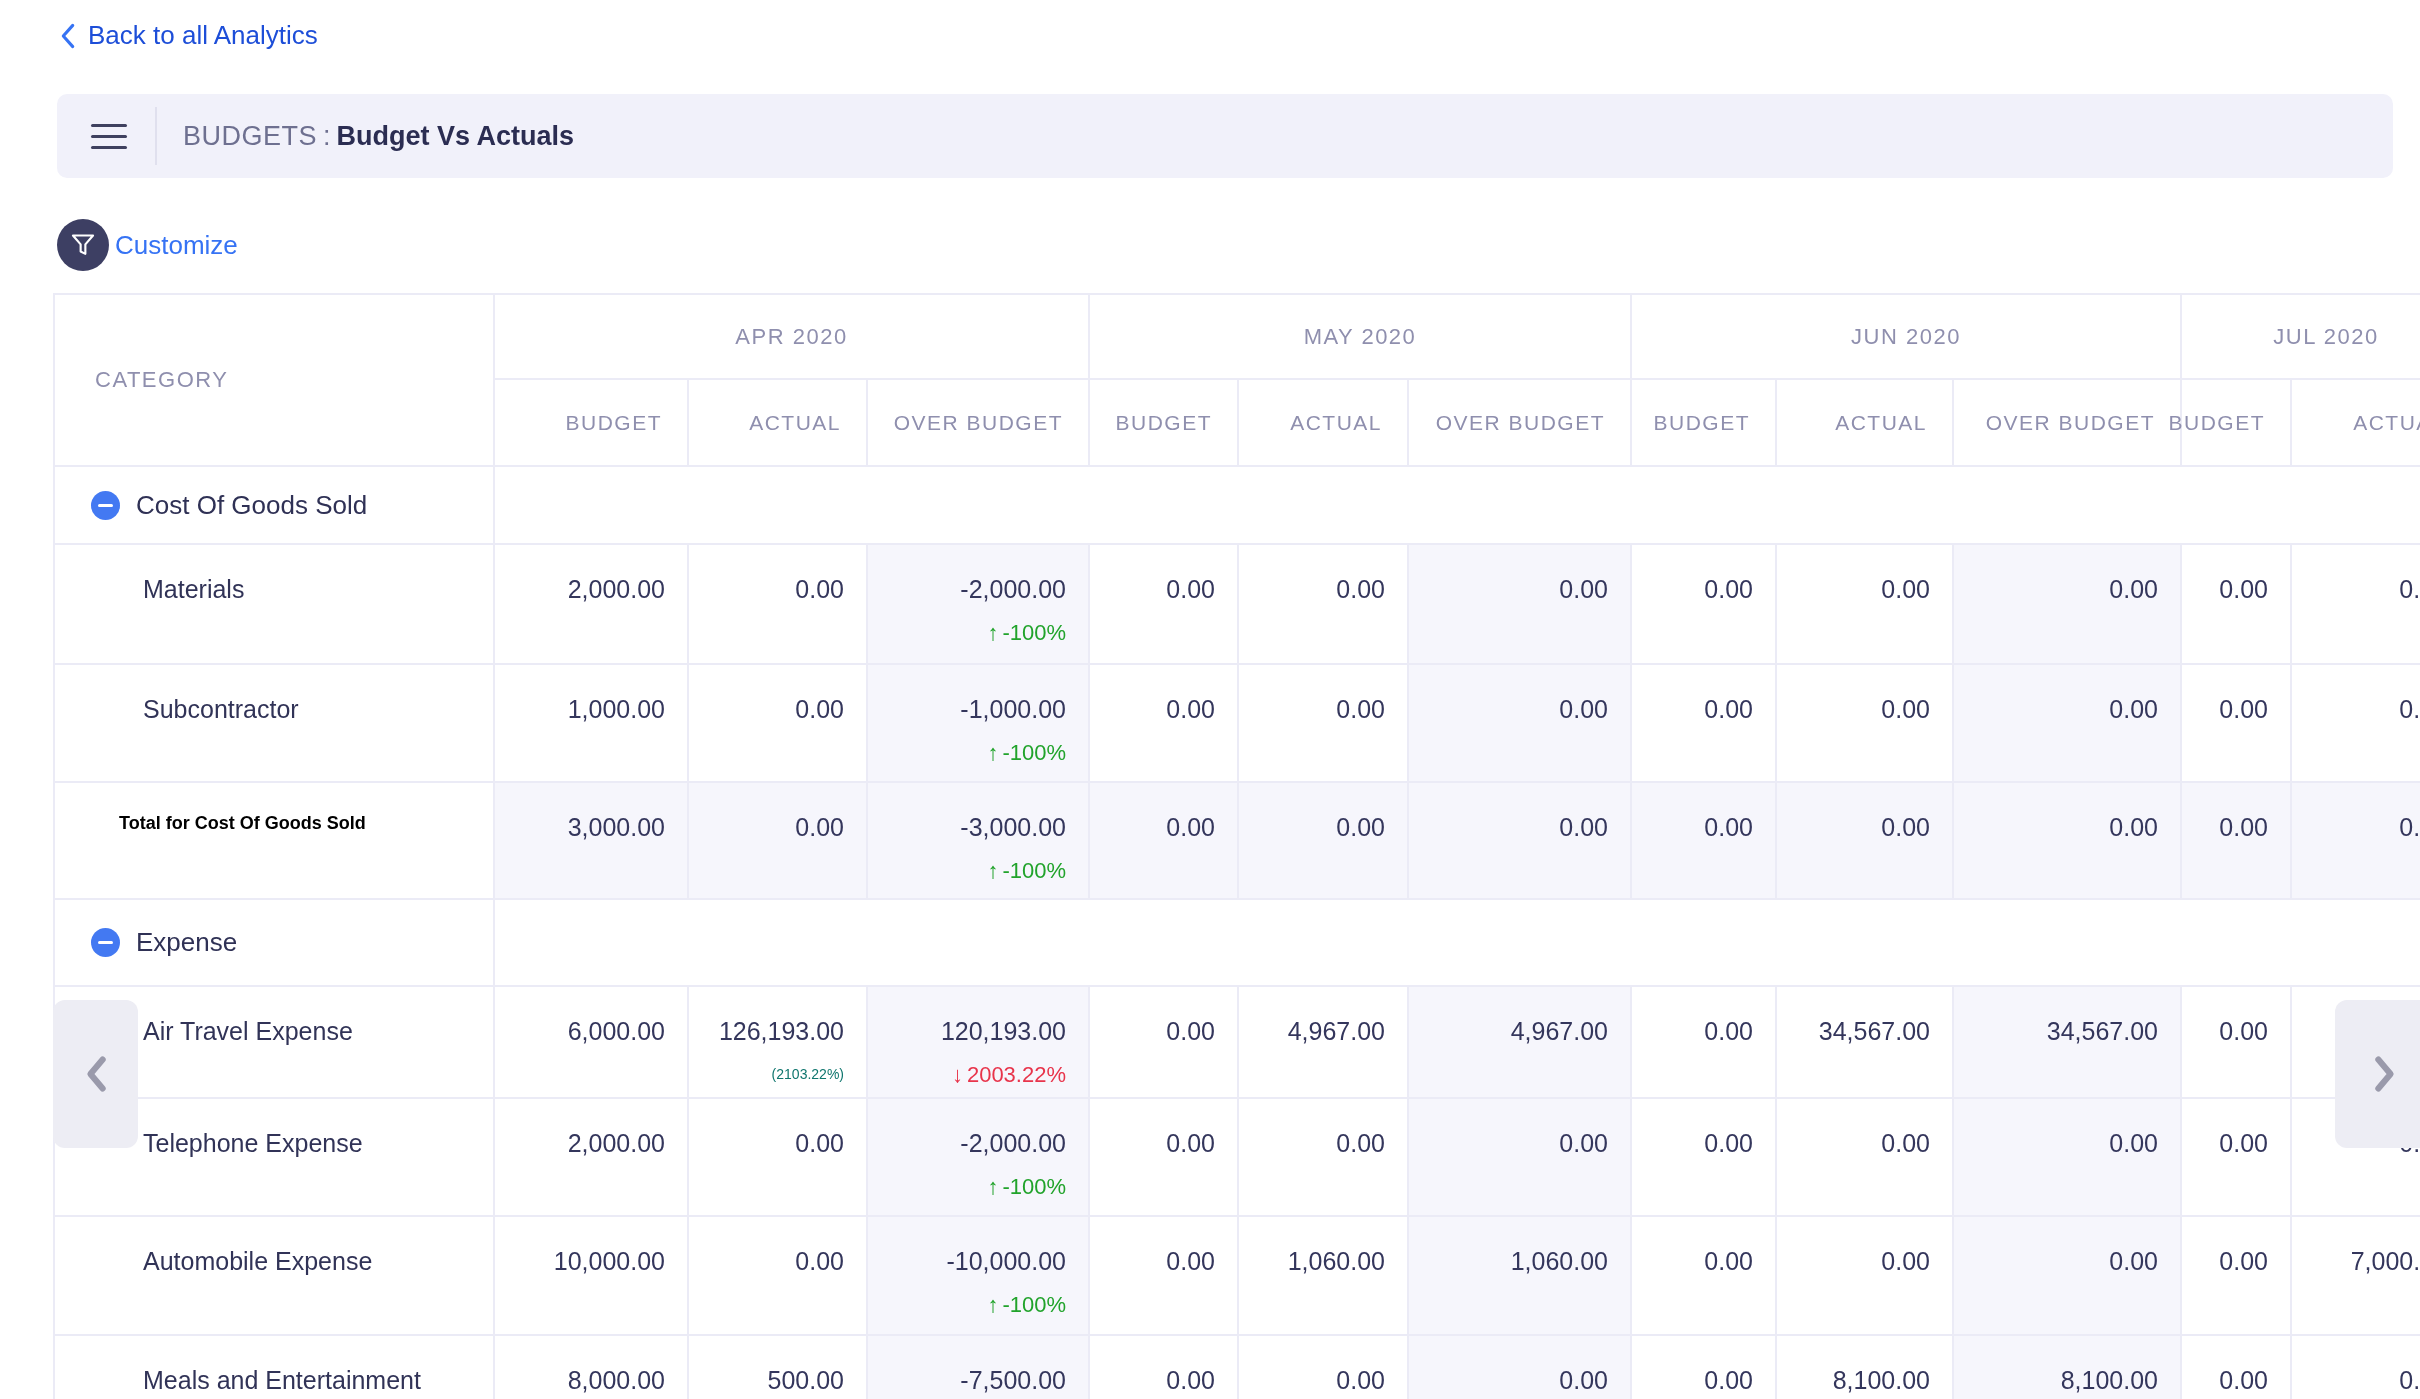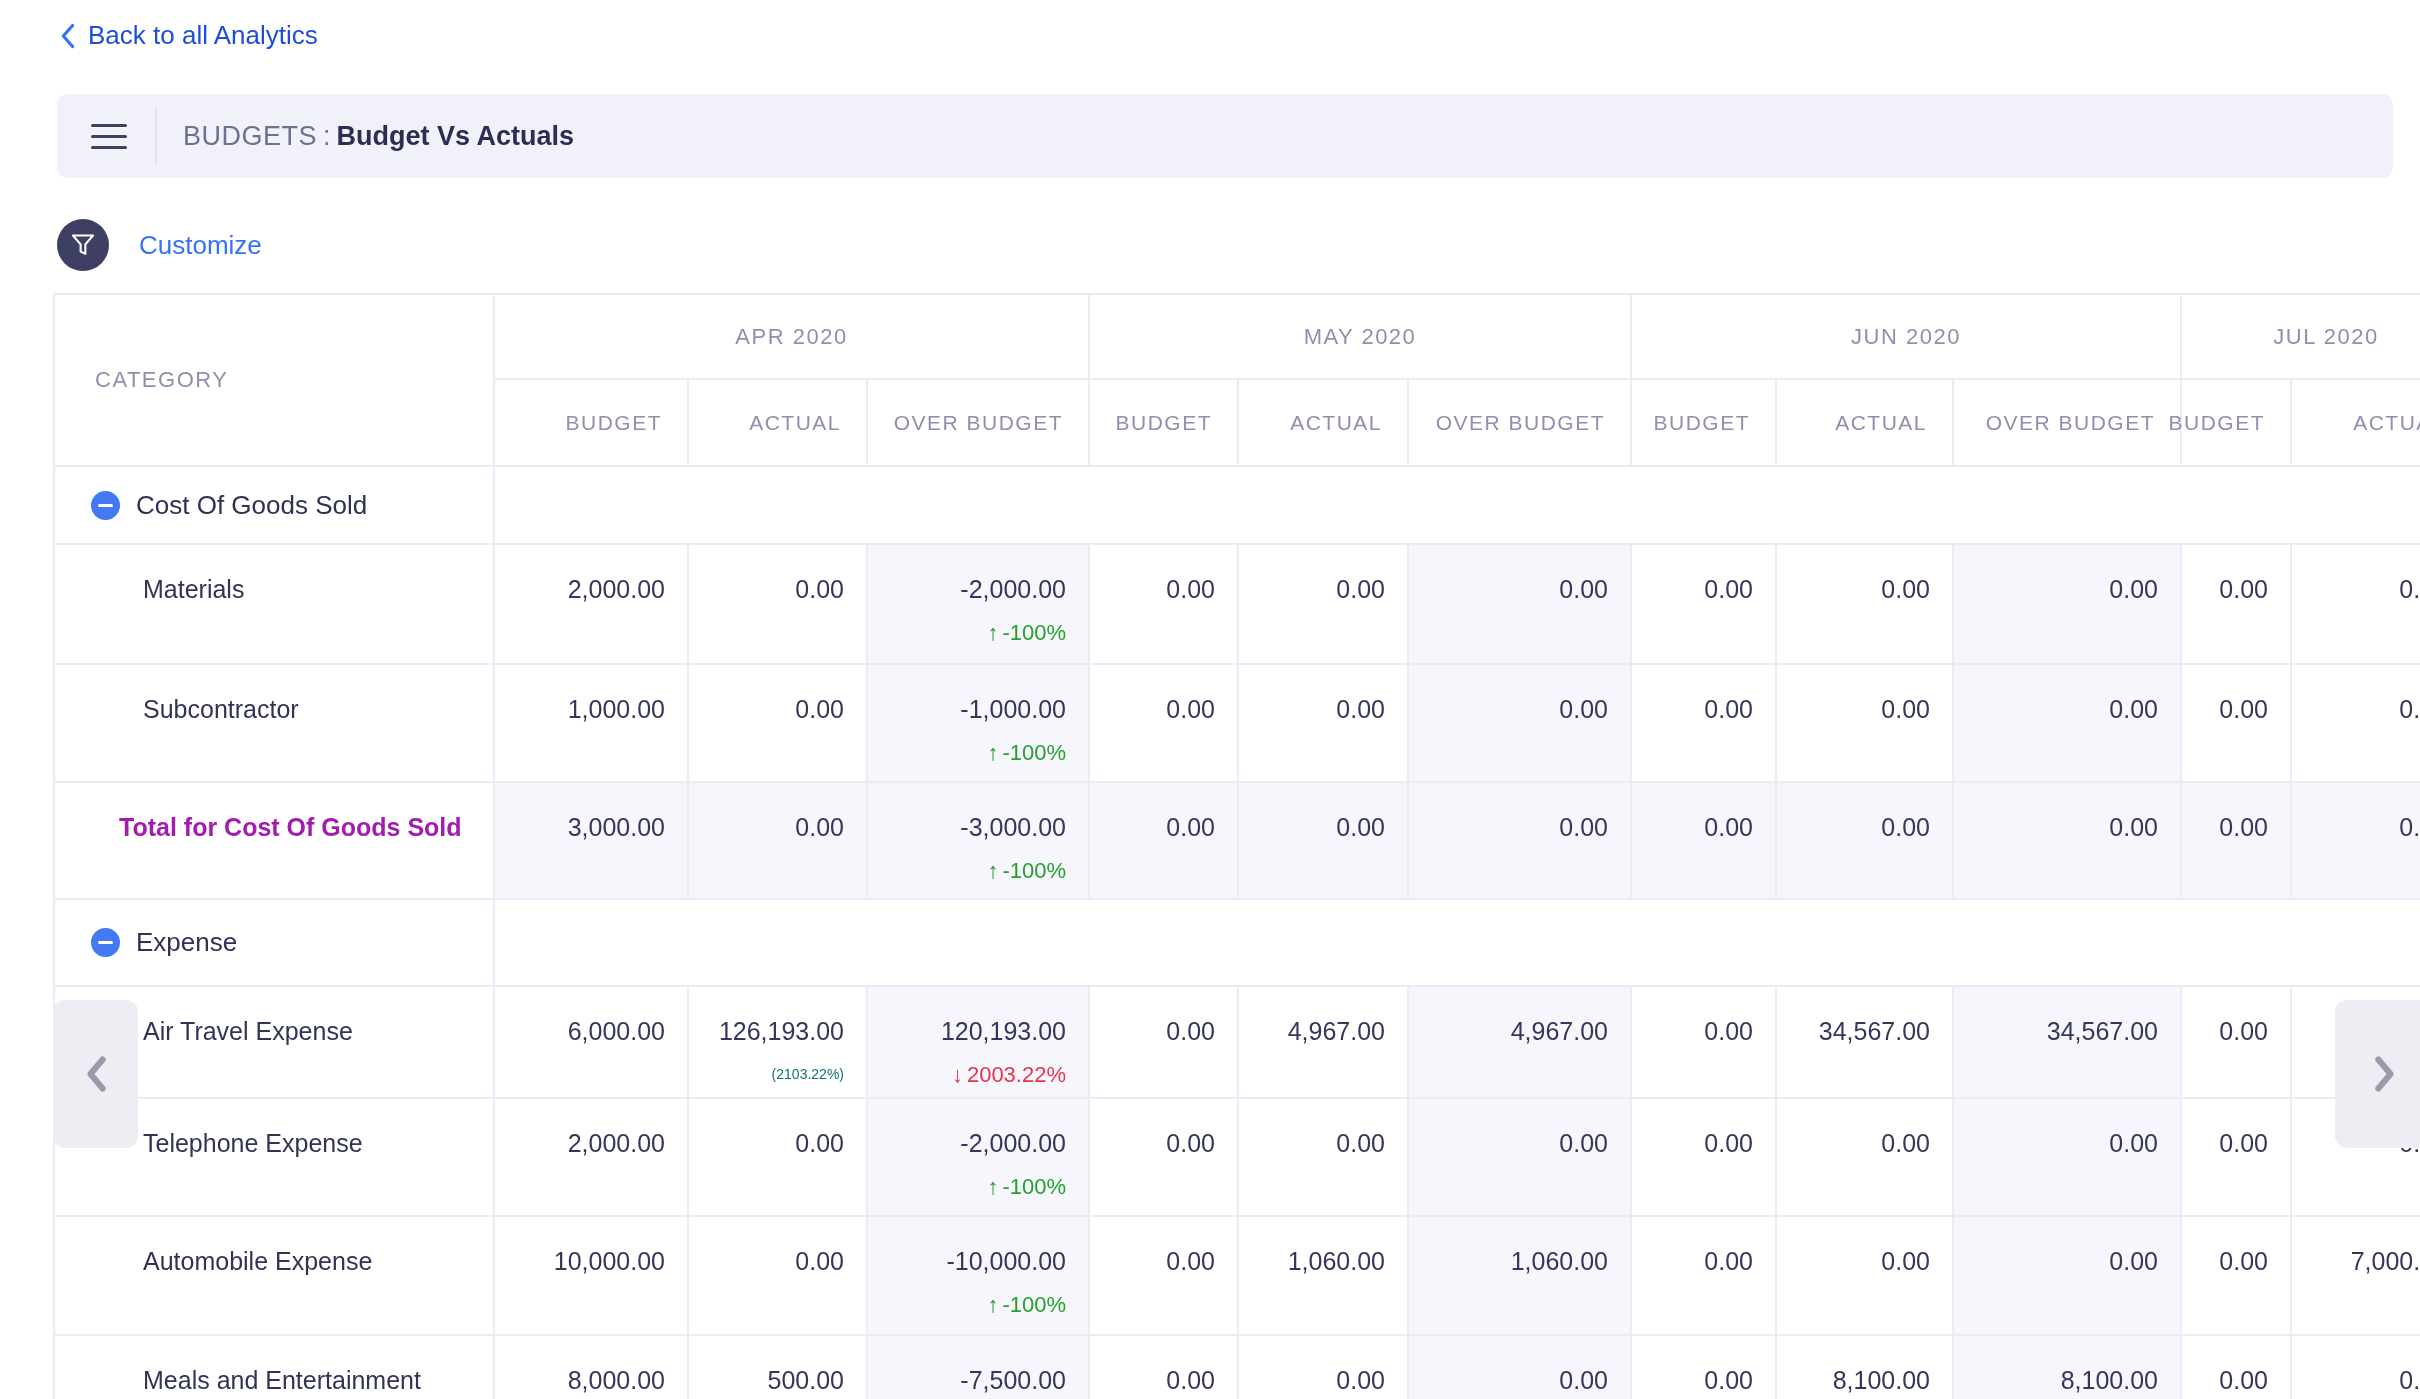--- a/index.html
+++ b/index.html
@@ -31,21 +31,21 @@
   .tb-title .sec { color:#6e7090; letter-spacing:0.5px; }
   .tb-title .colon { color:#6e7090; margin:0 6px; }
   .tb-title .name { color:#2b2d52; font-weight:700; }
   .tb-right { margin-left:auto; display:flex; align-items:center; margin-right:38px; }
   .tb-btn { display:flex; align-items:center; gap:14px; color:#3a3c60; font-size:26px; font-weight:500; cursor:pointer; }
   .tb-right .sep2 { width:2px; height:44px; background:#d9d9ea; margin:0 34px; }
   .caret-down { width:0; height:0; margin-left:6px;
     border-left:9px solid transparent; border-right:9px solid transparent; border-top:10px solid #3a3c60; }
 
   
-  .customize-row { position:absolute; left:57px; top:219px; display:flex; align-items:center; gap:30px; }
+  .customize-row { position:absolute; left:57px; top:219px; display:flex; align-items:center; gap:6px; }
   .filter-circle {
     width:52px; height:52px; border-radius:50%; background:#3d3f63;
     display:flex; align-items:center; justify-content:center; cursor:pointer;
   }
   .customize-label { color:#3673f4; font-size:26px; font-weight:500; cursor:pointer; }
 
   
   .grid-wrap { position:absolute; left:53px; top:293px; }
   .grid {
     display:grid;
@@ -57,21 +57,21 @@
   .cell { border-right:2px solid #ebebf6; border-bottom:2px solid #ebebf6; background:#fff; }
   .hdr { color:#8f8fae; letter-spacing:1.5px; font-size:21px; }
   .cat-hdr { grid-row:1/3; grid-column:1; display:flex; align-items:center; padding-left:40px; font-size:22px; }
   .month { display:flex; align-items:center; justify-content:center; font-size:22px; }
   .subhdr { display:flex; align-items:center; justify-content:flex-end; padding-right:25px; }
   .num { text-align:right; padding:30px 22px 0 0; font-size:25px; }
   .shade { background:#f6f6fc; }
   .cat-group { display:flex; align-items:center; gap:16px; padding-left:36px; font-size:26px; color:#2f3155; }
   .group-span { border-right:none; }
   .cat-item { padding:30px 0 0 88px; font-size:25px; color:#313357; }
-  .cat-total { padding:30px 0 0 64px; font-size:25px; font-weight:700; color:#a21caf; }
+  .cat-total { padding:30px 0 0 64px; font-size:18px; font-weight:700; color:#000000; }
   .minus-ico {
     width:29px; height:29px; border-radius:50%; background:#4379f2; flex:0 0 auto;
     position:relative; cursor:pointer;
   }
   .minus-ico::after { content:""; position:absolute; left:7px; top:13px; width:15px; height:3px; background:#fff; border-radius:2px; }
   .pct { margin-top:16px; font-size:22px; font-weight:500; }
   .pct.up { color:#21a32b; }
   .pct.down { color:#e8344b; }
   .pct .arr { font-weight:700; margin-right:4px; }
   .note { margin-top:20px; font-size:14px; color:#0f766e; }

